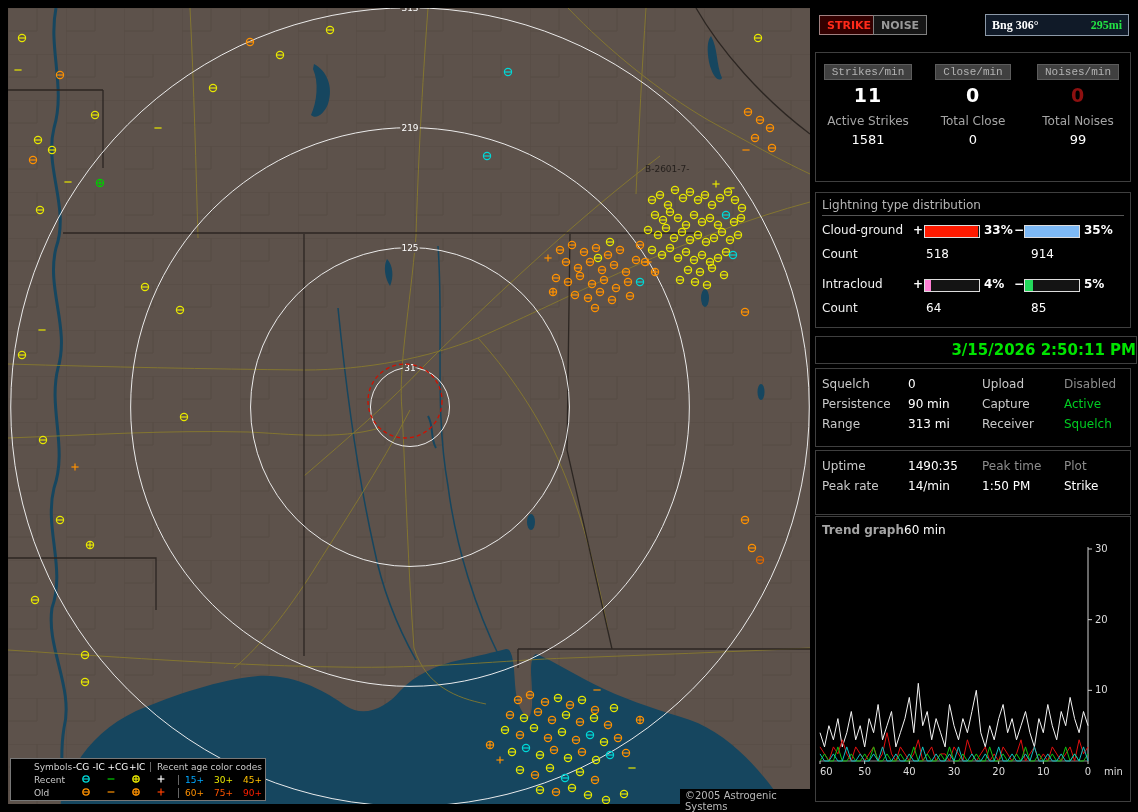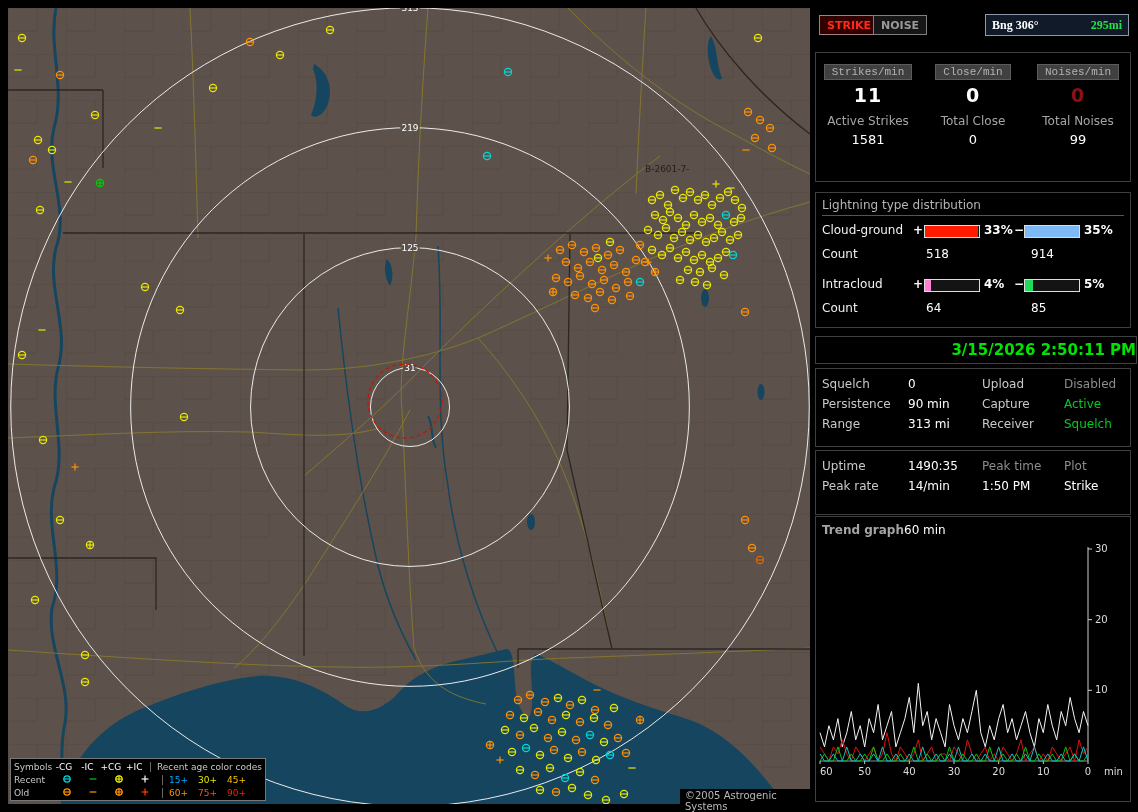--- a/index.html
+++ b/index.html
@@ -4,21 +4,21 @@
 <style>
   html,body{margin:0;padding:0;background:#000;}
   body{width:1138px;height:812px;position:relative;overflow:hidden;
        font-family:"DejaVu Sans","Liberation Sans",sans-serif;color:#ddd;}
   #map-wrap{position:absolute;left:8px;top:8px;width:802px;height:796px;}
   #map-svg{display:block;}
   
   #legend{position:absolute;left:2px;top:750px;width:256px;background:#000;
           border:1px solid #777;font-size:9px;color:#ddd;padding:1px 3px;box-sizing:border-box;}
   .lg-row{display:flex;align-items:center;height:13px;white-space:nowrap;}
-  .lg-label{width:40px;color:#c9c9c9;}
+  .lg-label{width:40px;color:#c9c9c9;margin-left:20px;}
   .lg-sym{width:26px;text-align:center;color:#fff;}
   .lg-ages{margin-left:4px;border-left:1px solid #666;padding-left:6px;display:flex;gap:10px;}
   .lg-agehead{color:#c9c9c9;}
   .copyright{position:absolute;left:672px;top:781px;background:#000;color:#b9b9b9;
              font-size:10px;padding:1px 5px;}
   
   #panel{position:absolute;left:815px;top:0;width:316px;height:812px;}
   .box{position:absolute;left:0;width:314px;border:1px solid #3f3f3f;background:#000;box-sizing:content-box;}
   #topbar{position:absolute;top:10px;left:0;width:316px;height:30px;}
   .strike-btn{position:absolute;left:4px;top:5px;height:20px;padding:0 7px;background:#330000;

